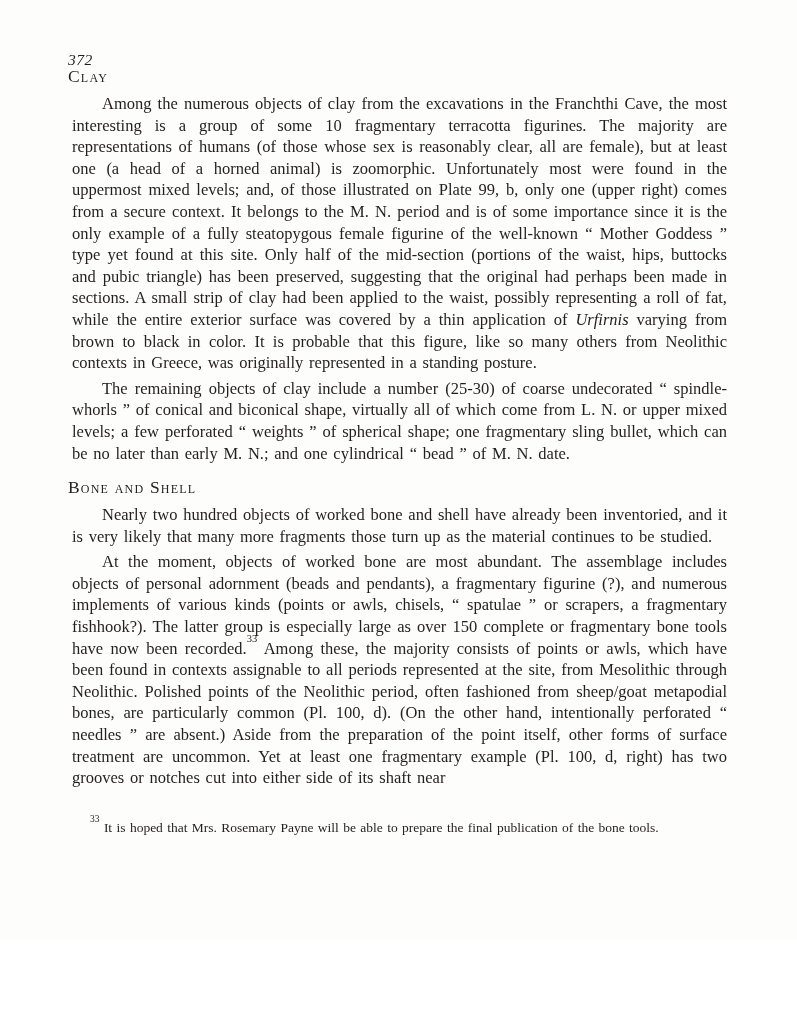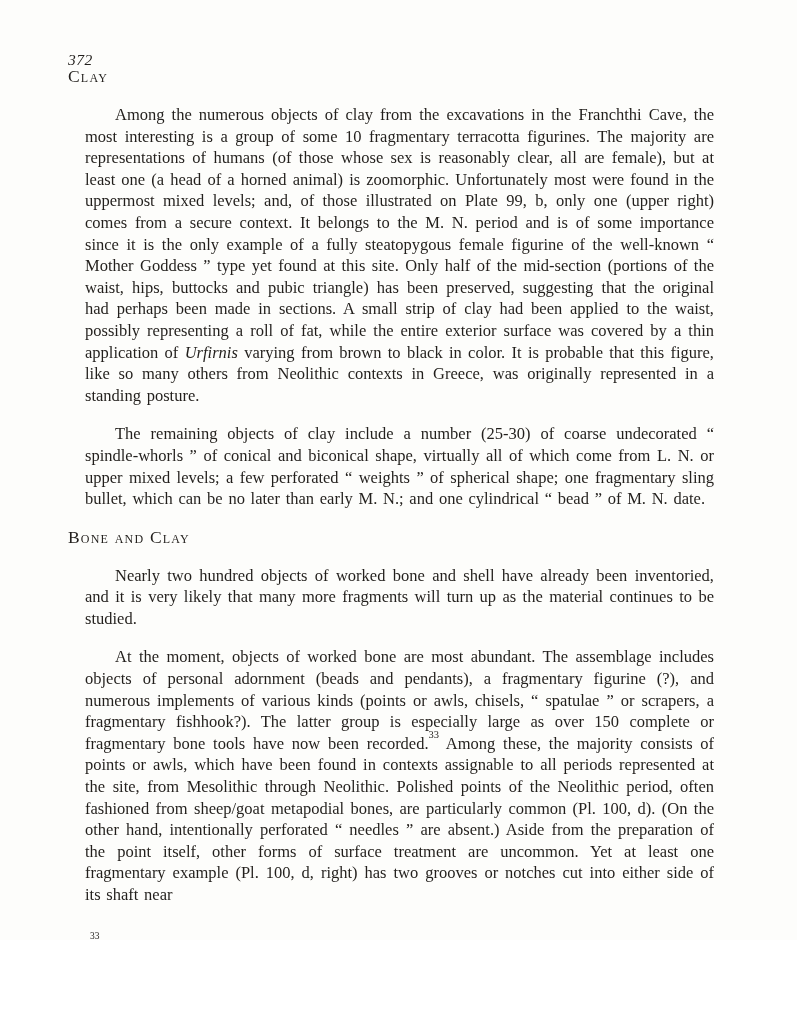--- a/index.html
+++ b/index.html
@@ -40,21 +40,21 @@
     font-variant: small-caps;
     font-size: 17.5px;
     letter-spacing: 1.2px;
     line-height: 21px;
     margin: 13px 0 6px 0;
   }
   .section-heading.first {
     margin-top: 12px;
   }
   .para {
-    margin: 17px;
+    margin: 4px;
     text-align: justify;
     text-indent: 30px;
     font-size: 16.5px;
     line-height: 21.6px;
     word-spacing: 1.6px;
   }
   .term {
     font-style: italic;
   }
   .fn-ref {
@@ -88,23 +88,23 @@
   </header>
 
   <main>
 
     <h2 class="section-heading first">Clay</h2>
 
     <p class="para"><span>Among the numerous objects of clay from the excavations in the Franchthi Cave, the most interesting is a group of some 10 fragmentary terracotta figurines. The majority are representations of humans (of those whose sex is reasonably clear, all are female), but at least one (a head of a horned animal) is zoomorphic. Unfortunately most were found in the uppermost mixed levels; and, of those illustrated on Plate 99, b, only one (upper right) comes from a secure context. It belongs to the M. N. period and is of some importance since it is the only example of a fully steatopygous female figurine of the well-known “ Mother Goddess ” type yet found at this site. Only half of the mid-section (portions of the waist, hips, buttocks and pubic triangle) has been preserved, suggesting that the original had perhaps been made in sections. A small strip of clay had been applied to the waist, possibly representing a roll of fat, while the entire exterior surface was covered by a thin application of </span><span class="term">Urfirnis</span><span> varying from brown to black in color. It is probable that this figure, like so many others from Neolithic contexts in Greece, was originally represented in a standing posture.</span></p>
 
     <p class="para">The remaining objects of clay include a number (25-30) of coarse undecorated “ spindle-whorls ” of conical and biconical shape, virtually all of which come from L. N. or upper mixed levels; a few perforated “ weights ” of spherical shape; one fragmentary sling bullet, which can be no later than early M. N.; and one cylindrical “ bead ” of M. N. date.</p>
 
-    <h2 class="section-heading">Bone and Clay</h2>
+    <h2 class="section-heading">Bone and Shell</h2>
 
-    <p class="para">Nearly two hundred objects of worked bone and shell have already been inventoried, and it is very likely that many more fragments will turn up as the material continues to be studied.</p>
+    <p class="para">Nearly two hundred objects of worked bone and shell have already been inventoried, and it is very likely that many more fragments those turn up as the material continues to be studied.</p>
 
     <p class="para"><span>At the moment, objects of worked bone are most abundant. The assemblage includes objects of personal adornment (beads and pendants), a fragmentary figurine (?), and numerous implements of various kinds (points or awls, chisels, “ spatulae ” or scrapers, a fragmentary fishhook?). The latter group is especially large as over 150 complete or fragmentary bone tools have now been recorded.</span><sup class="fn-ref">33</sup><span> Among these, the majority consists of points or awls, which have been found in contexts assignable to all periods represented at the site, from Mesolithic through Neolithic. Polished points of the Neolithic period, often fashioned from sheep/goat metapodial bones, are particularly common (Pl. 100, d). (On the other hand, intentionally perforated “ needles ” are absent.) Aside from the preparation of the point itself, other forms of surface treatment are uncommon. Yet at least one fragmentary example (Pl. 100, d, right) has two grooves or notches cut into either side of its shaft near</span></p>
 
     <div class="footnote"><sup class="fn-marker">33</sup><span> It is hoped that Mrs. Rosemary Payne will be able to prepare the final publication of the bone tools.</span></div>
 
   </main>
 
 </div>
 
 </body></html>

